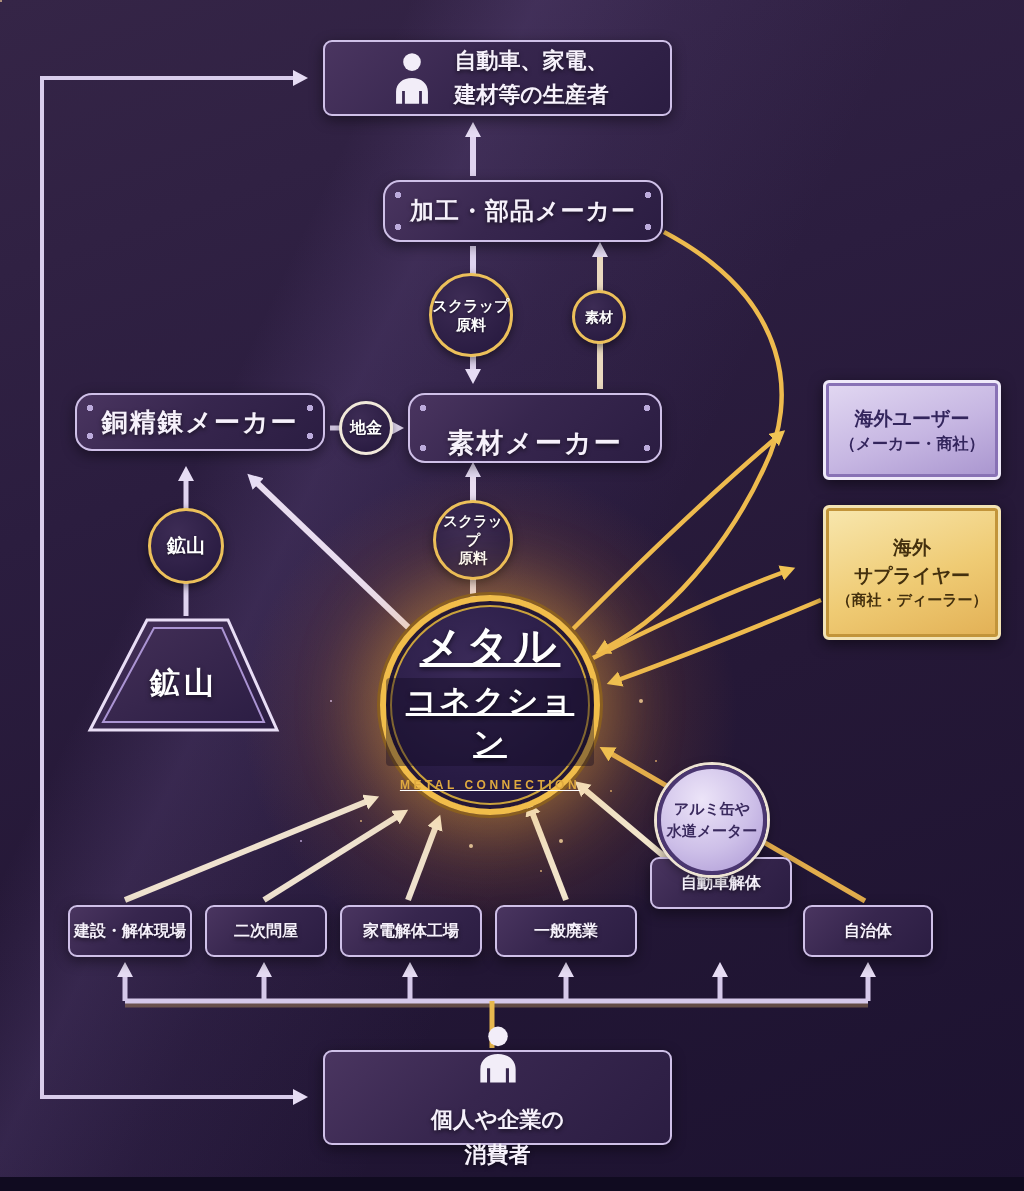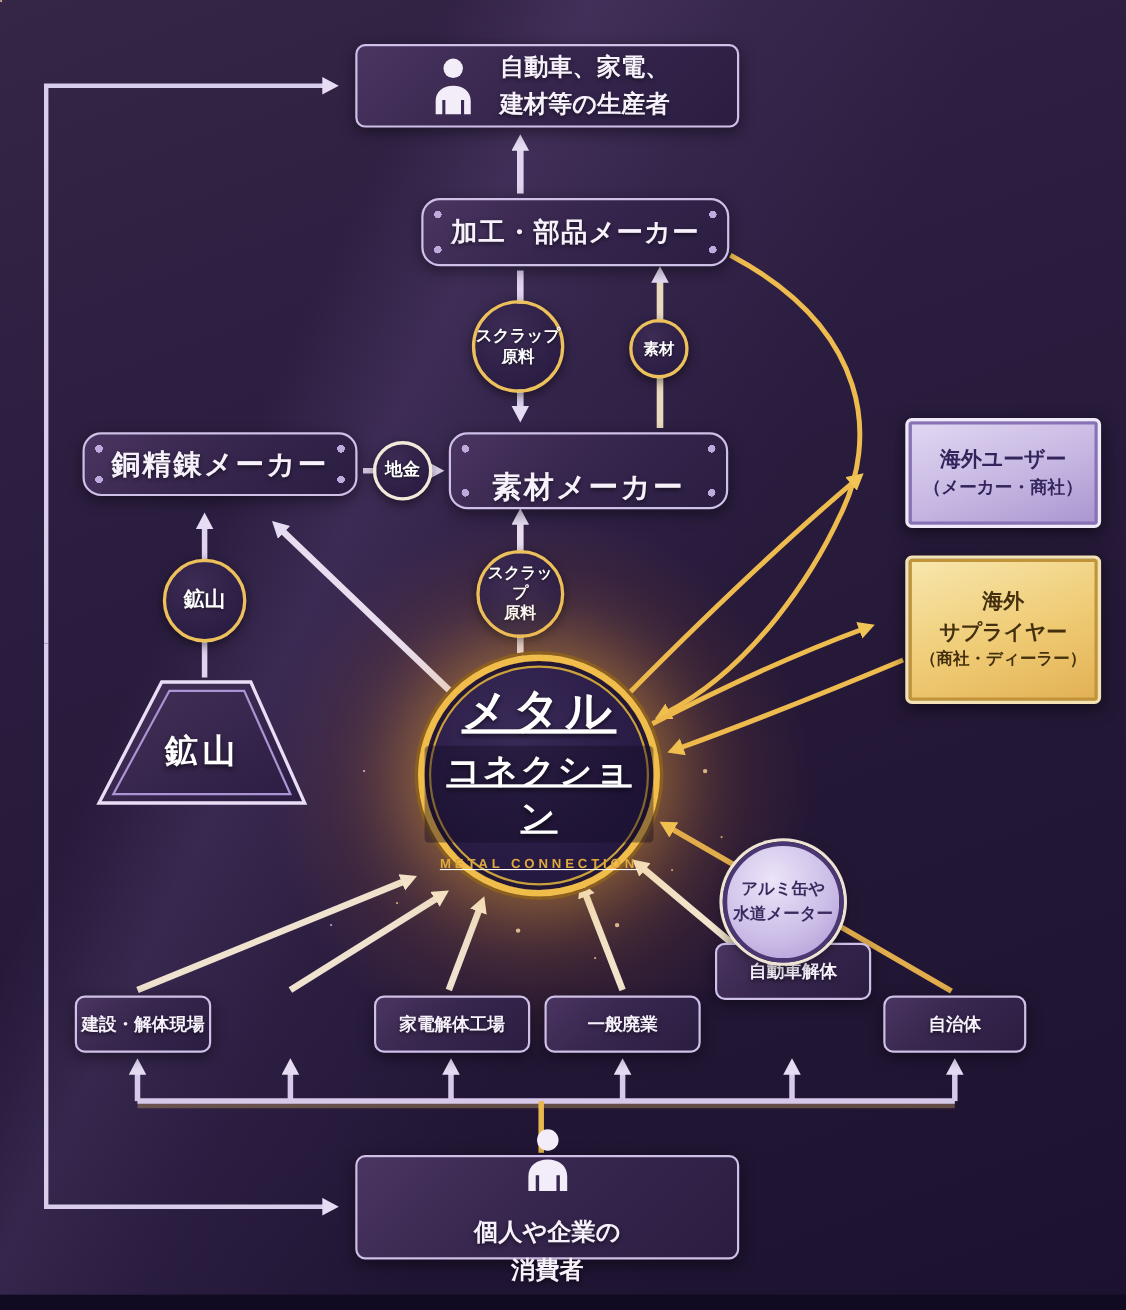--- a/index.html
+++ b/index.html
@@ -206,20 +206,23 @@
   </div>
 
   <div class="node" id="aluminum-badge" style="left:657px;top:765px;width:110px;height:110px;font-size:15px;">
     <span>アルミ缶や</span>
     <span>水道メーター</span>
   </div>
 
   <div class="node darkbox src-label" style="left:68px;top:905px;width:124px;height:52px;">
     <span>建設・解体現場</span>
   </div>
+  <div class="node darkbox src-label" style="left:205px;top:905px;width:122px;height:52px;">
+    <span>二次問屋</span>
+  </div>
   <div class="node darkbox src-label" style="left:340px;top:905px;width:142px;height:52px;">
     <span>家電解体工場</span>
   </div>
   <div class="node darkbox src-label" style="left:495px;top:905px;width:142px;height:52px;">
     <span>一般廃業</span>
   </div>
   <div class="node darkbox src-label" style="left:650px;top:857px;width:142px;height:52px;">
     <span>自動車解体</span>
   </div>
   <div class="node darkbox src-label" style="left:803px;top:905px;width:130px;height:52px;">

